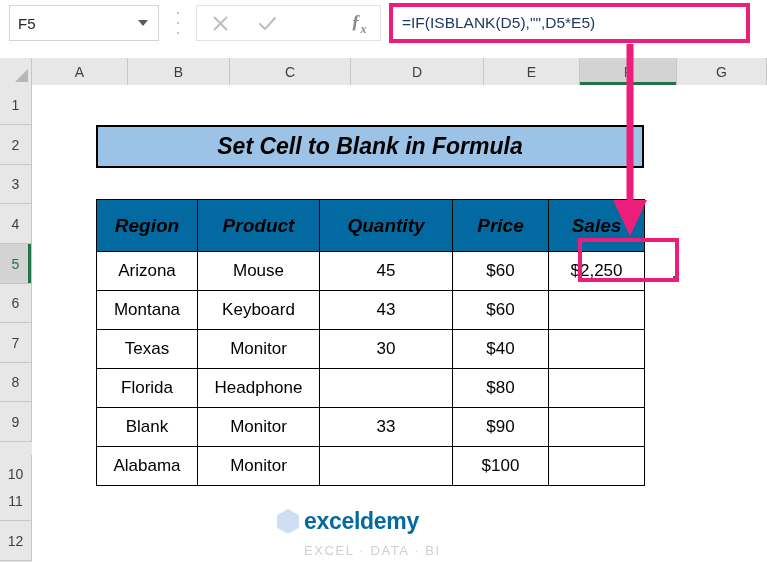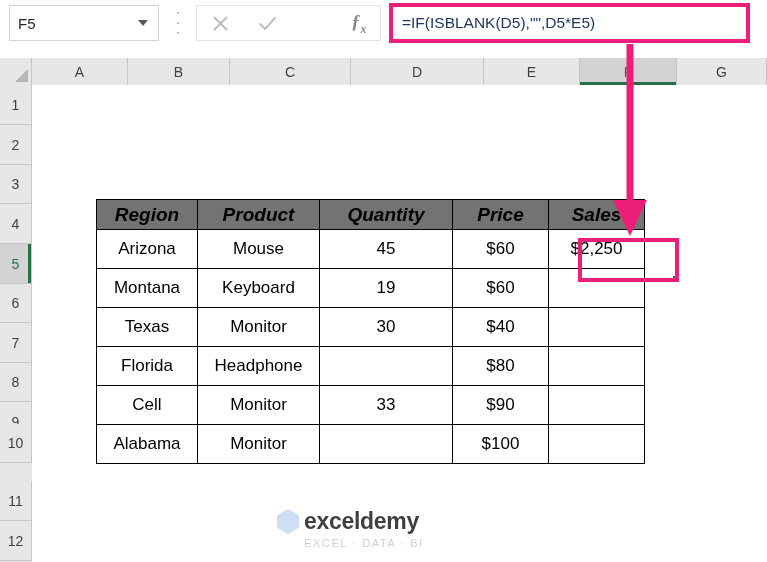--- a/index.html
+++ b/index.html
@@ -207,28 +207,28 @@
   .wm-hex {
     width: 22px; height: 25px;
     background: #c5d9f1;
     clip-path: polygon(50% 0%, 100% 25%, 100% 75%, 50% 100%, 0% 75%, 0% 25%);
     margin-right: 5px;
     opacity: .85;
   }
   .wm-name {
     font-size: 23px;
     font-weight: 700;
-    color: #404040;
+    color: #0369a1;
     letter-spacing: -0.3px;
   }
   .wm-sub {
-    font-size: 11px;
+    font-size: 13px;
     color: #cfcfcf;
     letter-spacing: 1.6px;
-    margin-top: 2px;
+    margin-top: 8px;
     margin-left: 27px;
   }
 
   
   .title-banner {
     position: absolute;
     left: 96px; top: 125px;
     width: 548px; height: 43px;
     background: #9cc3e5;
     border: 2px solid #000000;
@@ -256,25 +256,25 @@
     height: 39px;
     text-align: center;
     font-size: 17px;
     color: #000000;
     padding: 0 2px;
     background: #ffffff;
     white-space: nowrap;
     overflow: visible;
   }
   .xl-table thead td {
-    background: #737373;
+    background: #0369a1;
     font-weight: 700;
     font-style: italic;
     font-size: 19px;
-    height: 30px;
+    height: 52px;
   }
   .c-region   { width: 101px; }
   .c-product  { width: 122px; }
   .c-quantity { width: 133px; }
   .c-price    { width: 96px; }
   .c-sales    { width: 96px; }
 
   .overflow-cell span {
     display: inline-block;
     width: 112px;
@@ -367,35 +367,38 @@
   <div class="row-header-col">
     <div class="row-cell" style="top:0px;   height:40px;">1</div>
     <div class="row-cell" style="top:40px;  height:40px;">2</div>
     <div class="row-cell" style="top:80px;  height:39px;">3</div>
     <div class="row-cell" style="top:119px; height:40px;">4</div>
     <div class="row-cell selected" style="top:159px; height:40px;">5</div>
     <div class="row-cell" style="top:199px; height:39px;">6</div>
     <div class="row-cell" style="top:238px; height:40px;">7</div>
     <div class="row-cell" style="top:278px; height:39px;">8</div>
     <div class="row-cell" style="top:317px; height:40px;">9</div>
-    <div class="row-cell" style="top:339px; height:39px;">10</div>
+    <div class="row-cell" style="top:370px; height:39px;">10</div>
     <div class="row-cell" style="top:396px; height:40px;">11</div>
     <div class="row-cell" style="top:436px; height:40px;">12</div>
   </div>
 
   <div class="grid-area"></div>
 
   <div class="watermark">
     <div class="wm-row">
       <span class="wm-hex"></span>
       <span class="wm-name">exceldemy</span>
     </div>
     <div class="wm-sub">EXCEL  ·  DATA  ·  BI</div>
   </div>
 
+  <div class="title-banner">
+    <span>Set Cell to Blank in Formula</span>
+  </div>
 
   <table class="xl-table">
     <thead>
       <tr>
         <td class="c-region">Region</td>
         <td class="c-product">Product</td>
         <td class="c-quantity">Quantity</td>
         <td class="c-price">Price</td>
         <td class="c-sales">Sales</td>
       </tr>
@@ -404,40 +407,40 @@
       <tr>
         <td>Arizona</td>
         <td>Mouse</td>
         <td>45</td>
         <td>$60</td>
         <td>$2,250</td>
       </tr>
       <tr>
         <td>Montana</td>
         <td>Keyboard</td>
-        <td>19</td>
+        <td>43</td>
         <td>$60</td>
         <td></td>
       </tr>
       <tr>
         <td>Texas</td>
         <td>Monitor</td>
         <td>30</td>
         <td>$40</td>
         <td></td>
       </tr>
       <tr>
         <td>Florida</td>
         <td>Headphone</td>
         <td></td>
         <td>$80</td>
         <td></td>
       </tr>
       <tr>
-        <td>Cell</td>
+        <td>Blank</td>
         <td>Monitor</td>
         <td>33</td>
         <td>$90</td>
         <td></td>
       </tr>
       <tr>
         <td>Alabama</td>
         <td>Monitor</td>
         <td></td>
         <td>$100</td>

